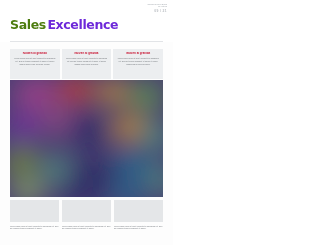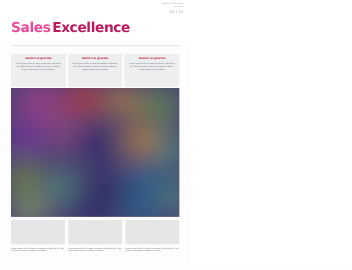--- a/index.html
+++ b/index.html
@@ -57,24 +57,24 @@
     position: absolute;
     left: 10px;
     top: 17px;
     font-size: 12.5px;
     font-weight: bold;
     letter-spacing: -0.35px;
     white-space: nowrap;
     font-family: "DejaVu Sans", sans-serif;
   }
   .logo .sales {
-    color: #ec4899;
+    color: #4d7c0f;
   }
   .logo .excellence {
-    color: #be185d;
+    color: #6d28d9;
     text-align: right;
   }
   .logo .sp { display: inline-block; width: 1.5px; }
 
   .header-rule {
     position: absolute;
     left: 10px;
     top: 41px;
     width: 153px;
     height: 0.4px;

